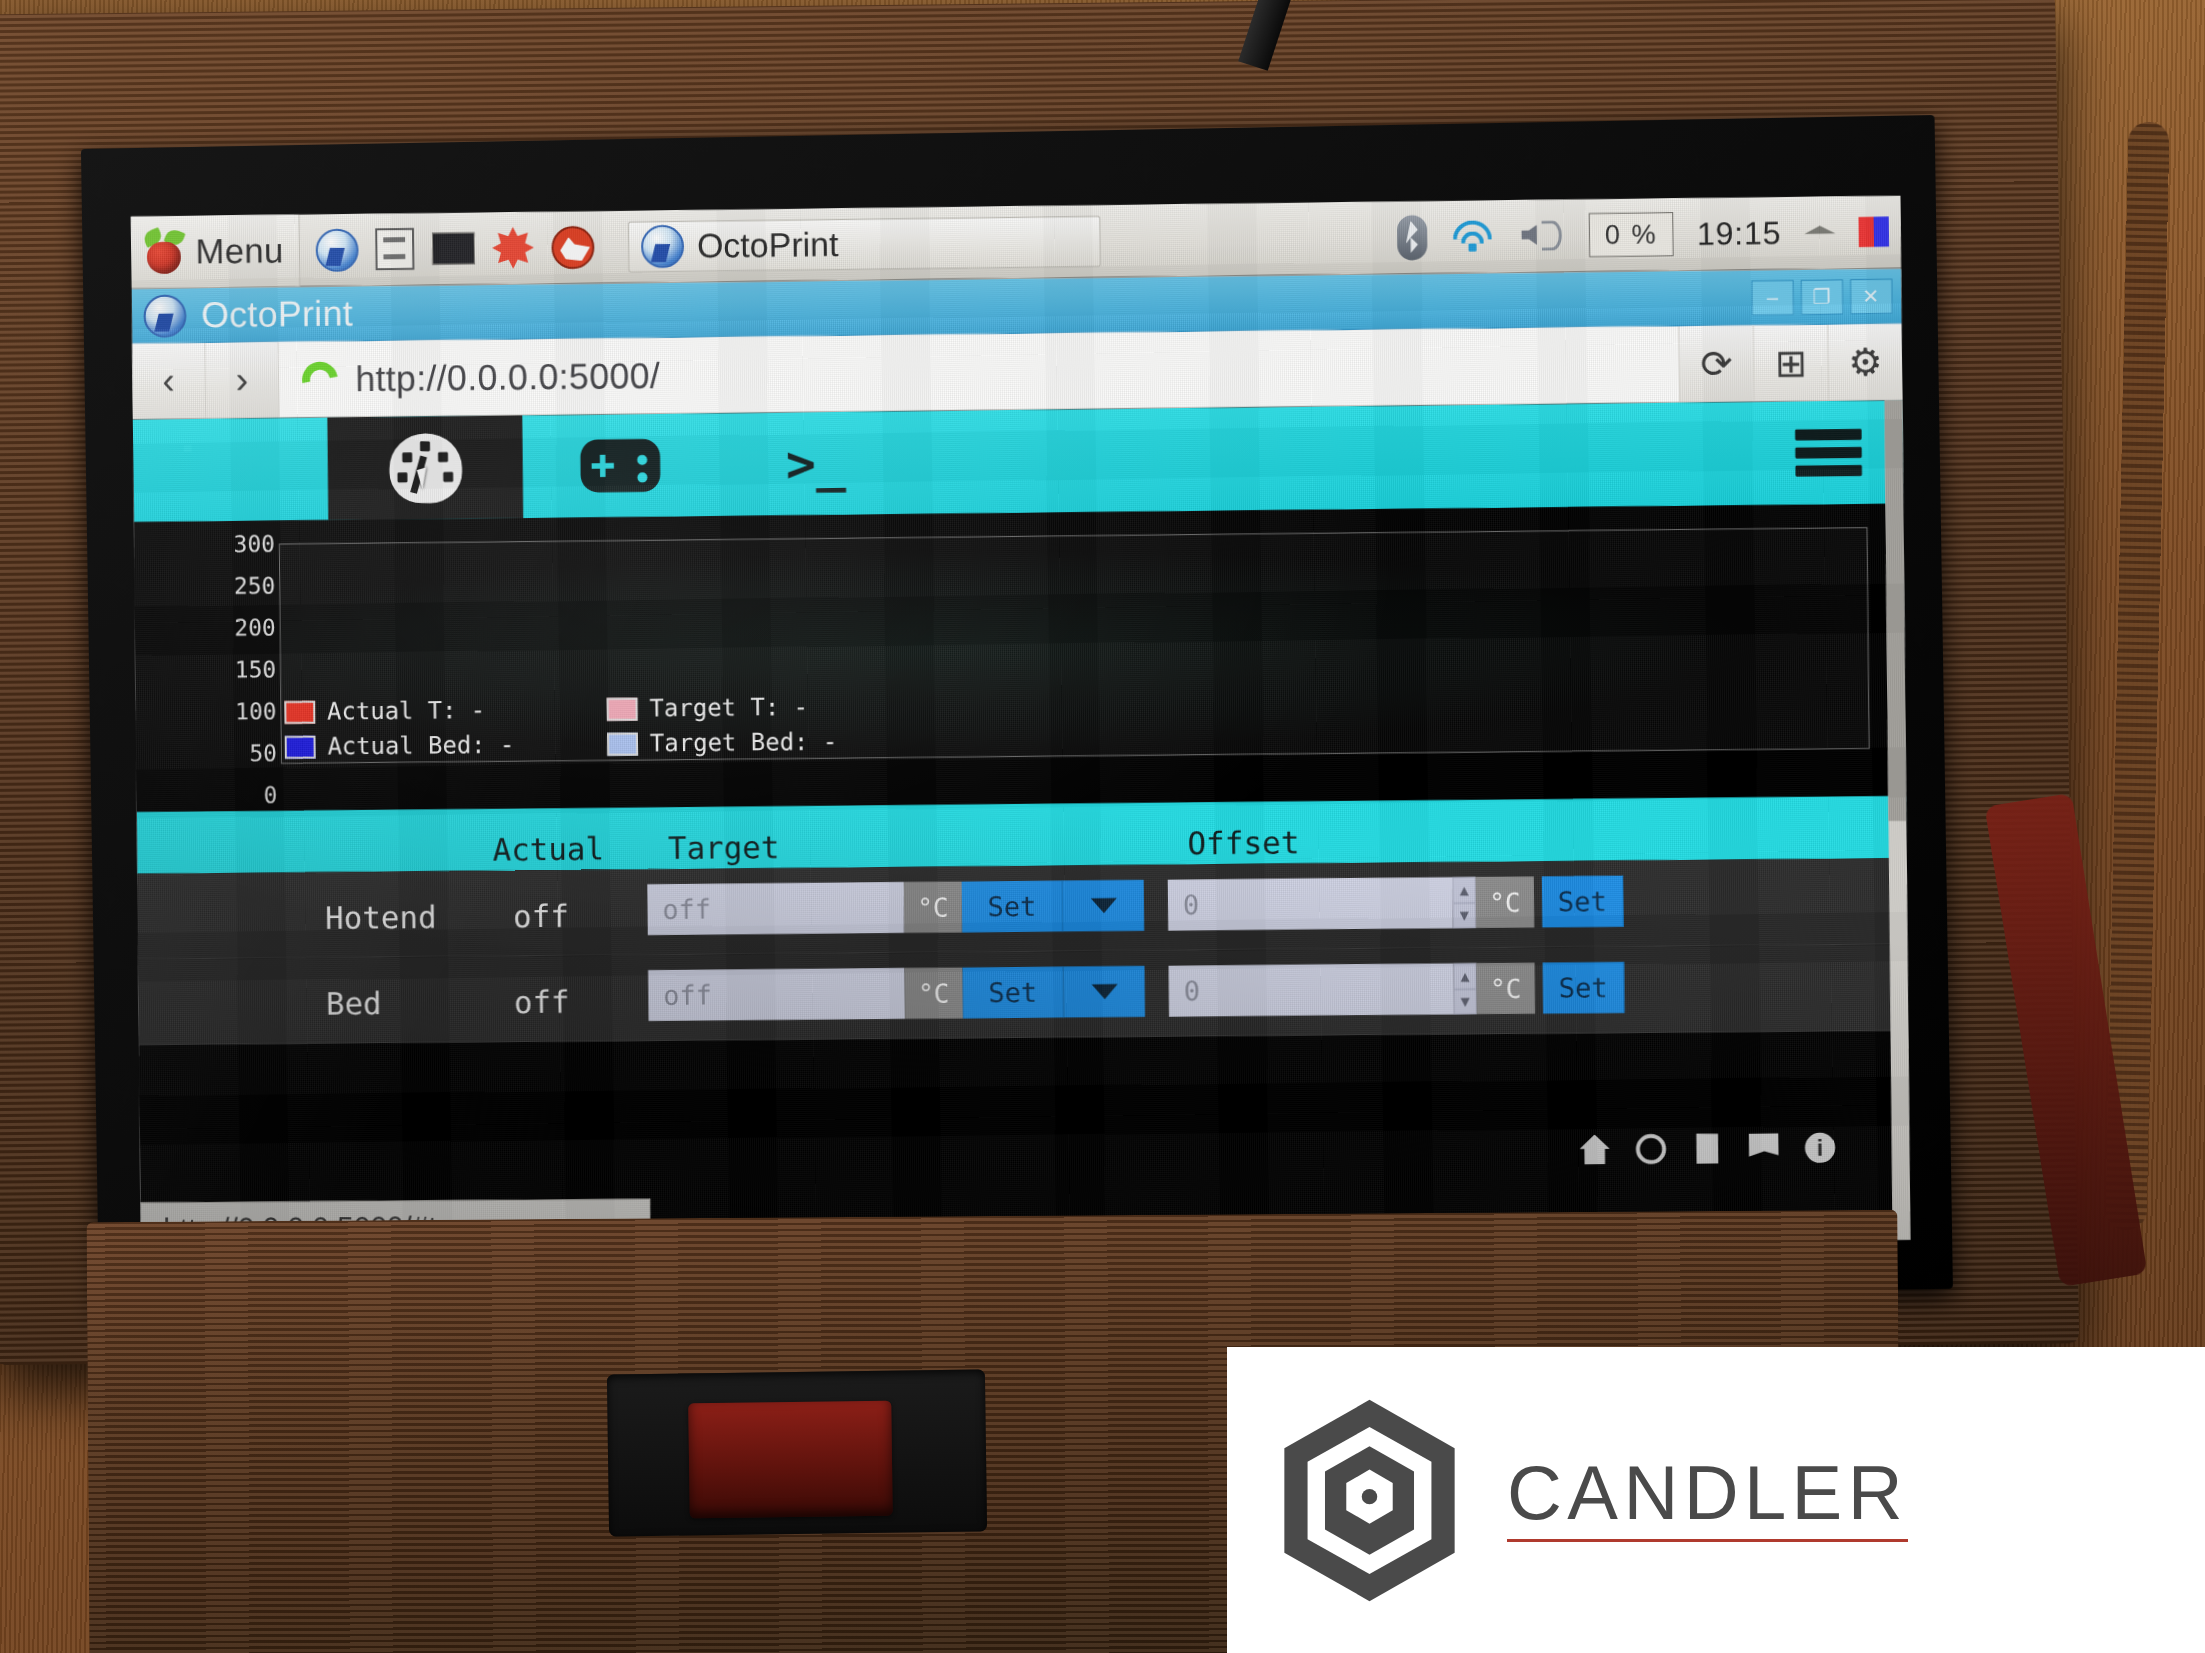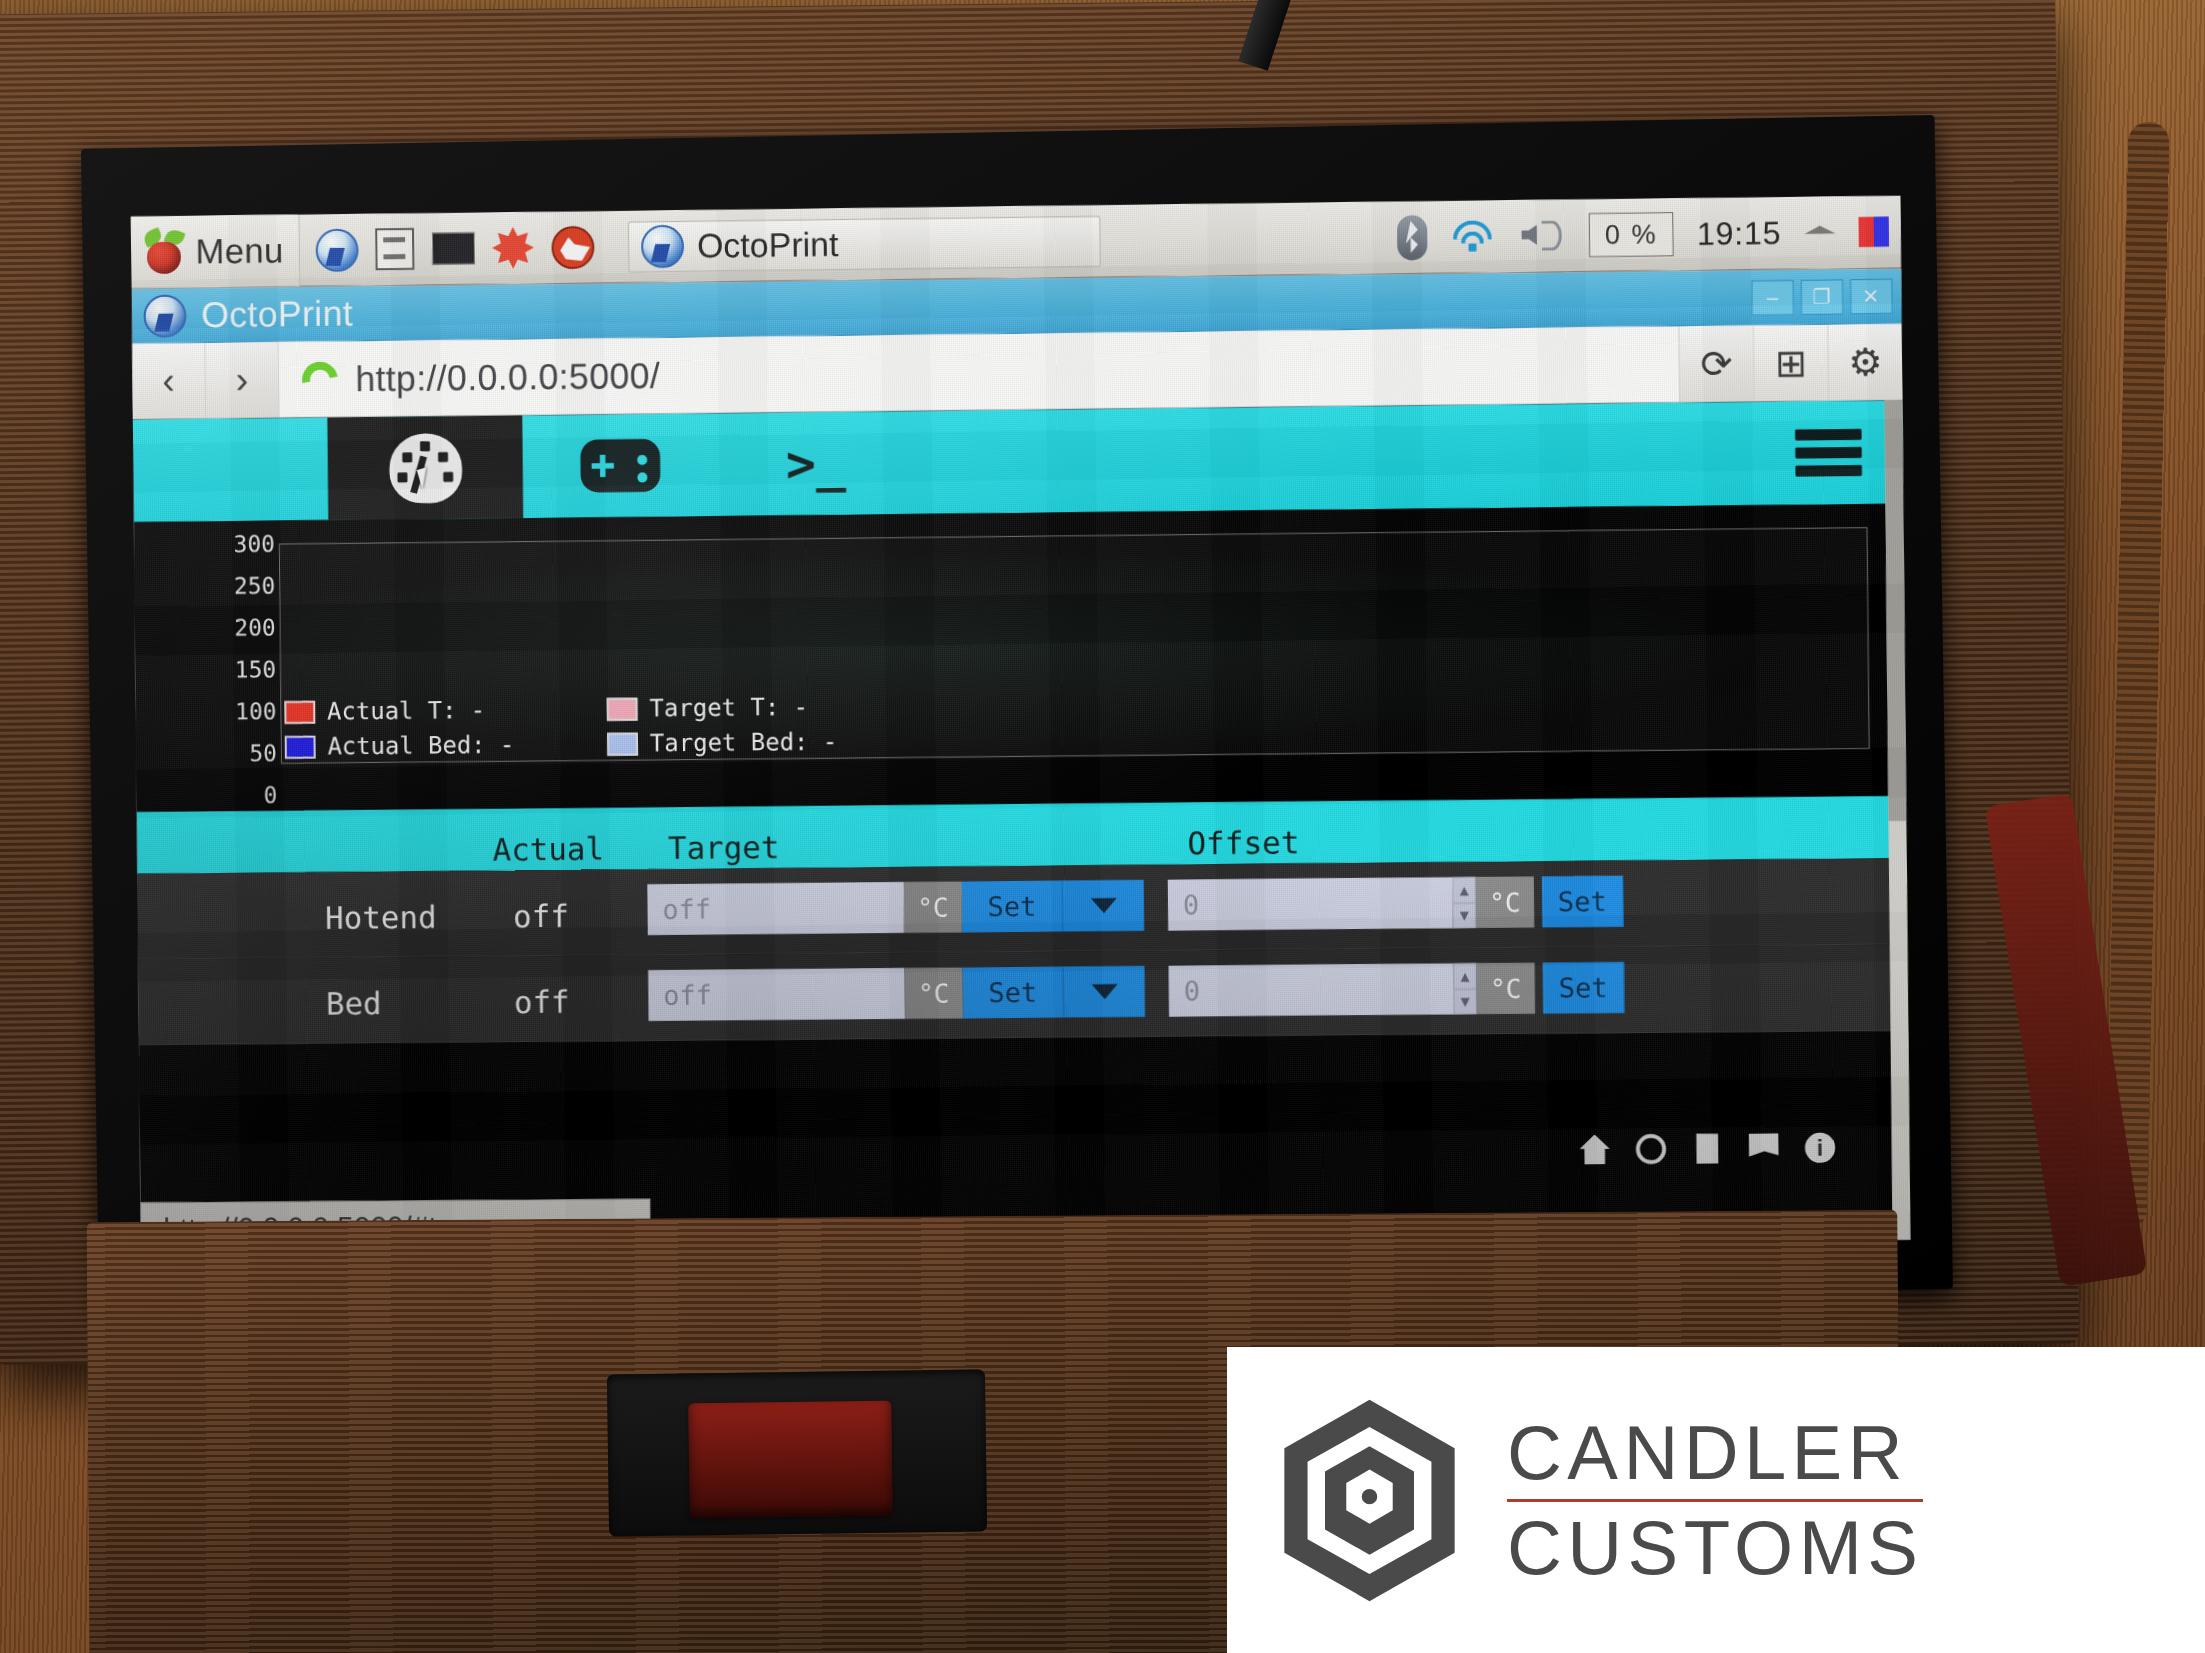--- a/index.html
+++ b/index.html
@@ -666,18 +666,17 @@
         <path d="M50 2 L94 27 L94 81 L50 106 L6 81 L6 27 Z" fill="#4a4a4a"></path>
         <path d="M50 16 L82 34 L82 74 L50 92 L18 74 L18 34 Z" fill="#ffffff"></path>
         <path d="M50 26 L73 39 L73 69 L50 82 L27 69 L27 39 Z" fill="#4a4a4a"></path>
         <path d="M50 38 L62 45 L62 59 L50 66 L38 59 L38 45 Z" fill="#ffffff"></path>
         <circle cx="50" cy="52" r="4" fill="#4a4a4a"></circle>
       </svg>
     </div>
     <div class="logo-text">
       <div class="logo-line">CANDLER</div>
       <div class="logo-rule"></div>
-      <div class="logo-line">CUSTOMS</div>
     </div>
   </div>
 
 </div>
 
 
 </body></html>

